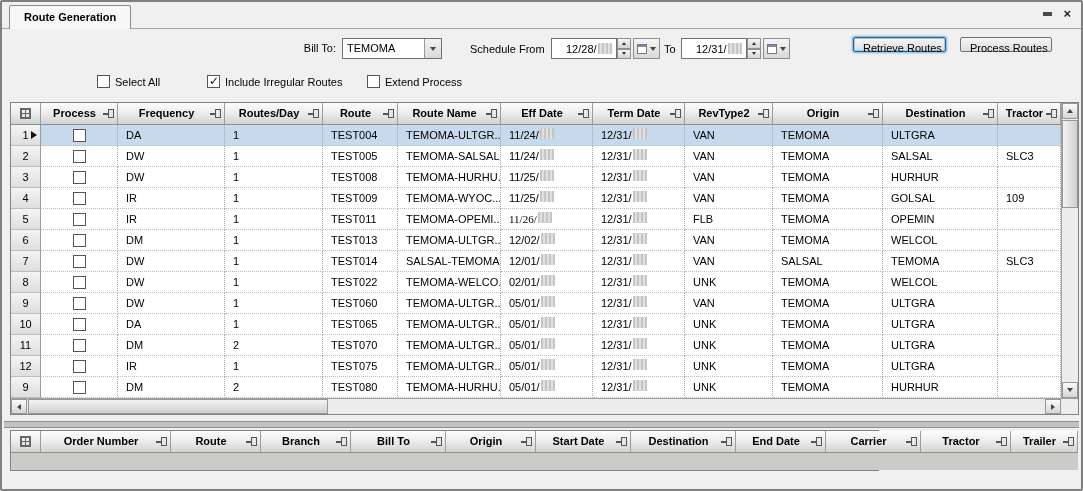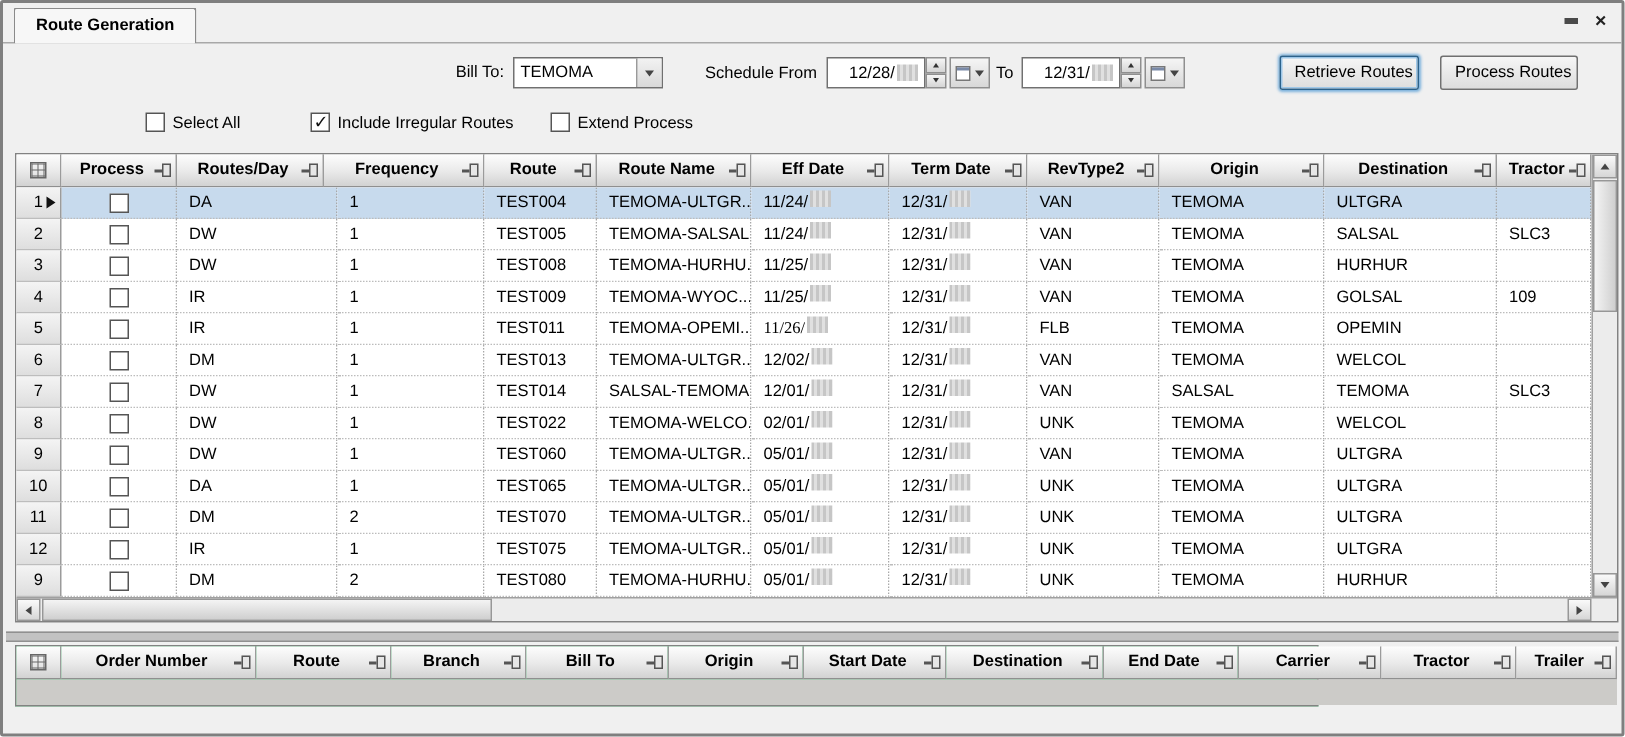--- a/index.html
+++ b/index.html
@@ -24,21 +24,21 @@
   .dategroup{position:absolute;top:36px;height:21px;display:flex;}
   #from-group{left:549px;} #to-group{left:679px;}
   .dateinput{width:66px;height:21px;border:1px solid #707070;background:#fff;box-sizing:border-box;padding-left:14px;display:flex;align-items:center;white-space:nowrap;}
   .redact{display:inline-block;width:14px;height:11px;margin-left:1px;background:repeating-linear-gradient(90deg,#c6c6c6 0 2px,#e0e0e0 2px 4px);}
   .spin{width:14px;height:21px;display:flex;flex-direction:column;box-sizing:border-box;}
   .spin-btn{flex:1;background:linear-gradient(#f5f5f5,#d5d5d5);border:1px solid #8f8f8f;display:flex;align-items:center;justify-content:center;box-sizing:border-box;}
   .calbtn{width:27px;height:21px;margin-left:2px;background:linear-gradient(#f5f5f5,#d8d8d8);border:1px solid #8f8f8f;box-sizing:border-box;display:flex;align-items:center;justify-content:center;gap:3px;}
   .calicon{width:10px;height:10px;background:#fff;border:1px solid #777;position:relative;box-sizing:border-box;}
   .calicon::before{content:"";position:absolute;left:0;top:0;right:0;height:2px;background:#7a8aa8;}
 
-  .btn{position:absolute;top:35px;height:23px;background:linear-gradient(#f6f6f6,#dddddd);border:1px solid #707070;border-radius:2px;text-align:center;line-height:21px;box-sizing:border-box;padding:0 9px;white-space:nowrap;}
+  .btn{position:absolute;top:35px;height:15px;background:linear-gradient(#f6f6f6,#dddddd);border:1px solid #707070;border-radius:2px;text-align:center;line-height:21px;box-sizing:border-box;padding:0 9px;white-space:nowrap;}
   #retrieve-btn{left:851px;width:93px;border:1px solid #2c628b;box-shadow:0 0 0 1px #9ec7e8 inset,0 0 2px 1px #79b0dc;}
   #process-btn{left:958px;width:92px;}
 
   
   .filter{position:absolute;top:72px;height:15px;display:flex;align-items:center;gap:5px;white-space:nowrap;}
   #f-select-all{left:95px;} #f-include{left:185px;padding-left:20px;} #f-extend{left:365px;}
   .cb{width:13px;height:13px;border:1px solid #555;background:#fff;box-sizing:border-box;position:relative;display:inline-block;flex:0 0 auto;}
   .cb.checked::after{content:"\2713";position:absolute;left:1px;top:-2px;font-size:12px;font-weight:bold;color:#111;}
 
   
@@ -73,21 +73,21 @@
   .t-down{width:0;height:0;border-left:3px solid transparent;border-right:3px solid transparent;border-top:4px solid #444;}
   .t-left{width:0;height:0;border-top:3px solid transparent;border-bottom:3px solid transparent;border-right:4px solid #444;}
   .t-right{width:0;height:0;border-top:3px solid transparent;border-bottom:3px solid transparent;border-left:4px solid #444;}
   .t-up-s{width:0;height:0;border-left:2px solid transparent;border-right:2px solid transparent;border-bottom:3px solid #333;}
   .t-down-s{width:0;height:0;border-left:2px solid transparent;border-right:2px solid transparent;border-top:3px solid #333;}
 
   
   #splitter{position:absolute;left:2px;top:419px;width:1075px;height:5px;background:#c2c2c2;border-top:1px solid #909090;border-bottom:1px solid #909090;box-sizing:content-box;}
 
   
-  #bottom-grid{position:absolute;left:8px;top:428px;width:869px;height:41px;border:1px solid #828282;box-sizing:border-box;background:#86efac;}
+  #bottom-grid{position:absolute;left:8px;top:428px;width:869px;height:41px;border:1px solid #828282;box-sizing:border-box;background:#0f172a;}
   #bottom-grid-header{position:absolute;left:0;top:0;height:22px;display:flex;}
   #bottom-grid-body{position:absolute;left:0;top:22px;width:1067px;height:17px;background:#cccbc8;}
 
   
   #bottom-tabs{position:absolute;left:2px;top:469px;width:1075px;height:20px;display:flex;gap:2px;padding-left:1px;box-sizing:border-box;}
   .btab{height:19px;line-height:18px;padding:0 11px;border:1px solid #828282;border-top:none;background:#d0cec8;box-sizing:border-box;white-space:nowrap;}
   .btab.active{background:#f4f3f1;font-weight:bold;height:20px;}
   .tab-scroll-btn{position:absolute;right:6px;top:5px;}
 </style>
 </head>
@@ -167,22 +167,22 @@
     <span class="cb"></span>
     <span>Extend Process</span>
   </div>
 
   <div id="main-grid">
     <div id="main-grid-header">
         <div class="gcell corner" style="width: 30px;">
           <span class="grid-glyph"></span>
         </div>
         <div class="gcell ghead" style="width: 77px;"><span class="hlbl">Process</span><span class="pin"></span></div>
+        <div class="gcell ghead" style="width: 107px;"><span class="hlbl">Frequency</span><span class="pin"></span></div>
         <div class="gcell ghead" style="width: 98px;"><span class="hlbl">Routes/Day</span><span class="pin"></span></div>
-        <div class="gcell ghead" style="width: 107px;"><span class="hlbl">Frequency</span><span class="pin"></span></div>
         <div class="gcell ghead" style="width: 75px;"><span class="hlbl">Route</span><span class="pin"></span></div>
         <div class="gcell ghead" style="width: 103px;"><span class="hlbl">Route Name</span><span class="pin"></span></div>
         <div class="gcell ghead" style="width: 92px;"><span class="hlbl">Eff Date</span><span class="pin"></span></div>
         <div class="gcell ghead" style="width: 92px;"><span class="hlbl">Term Date</span><span class="pin"></span></div>
         <div class="gcell ghead" style="width: 88px;"><span class="hlbl">RevType2</span><span class="pin"></span></div>
         <div class="gcell ghead" style="width: 110px;"><span class="hlbl">Origin</span><span class="pin"></span></div>
         <div class="gcell ghead" style="width: 115px;"><span class="hlbl">Destination</span><span class="pin"></span></div>
         <div class="gcell ghead" style="width: 63px;"><span class="hlbl">Tractor</span><span class="pin"></span></div>
       </div>
     <div id="main-grid-body">

